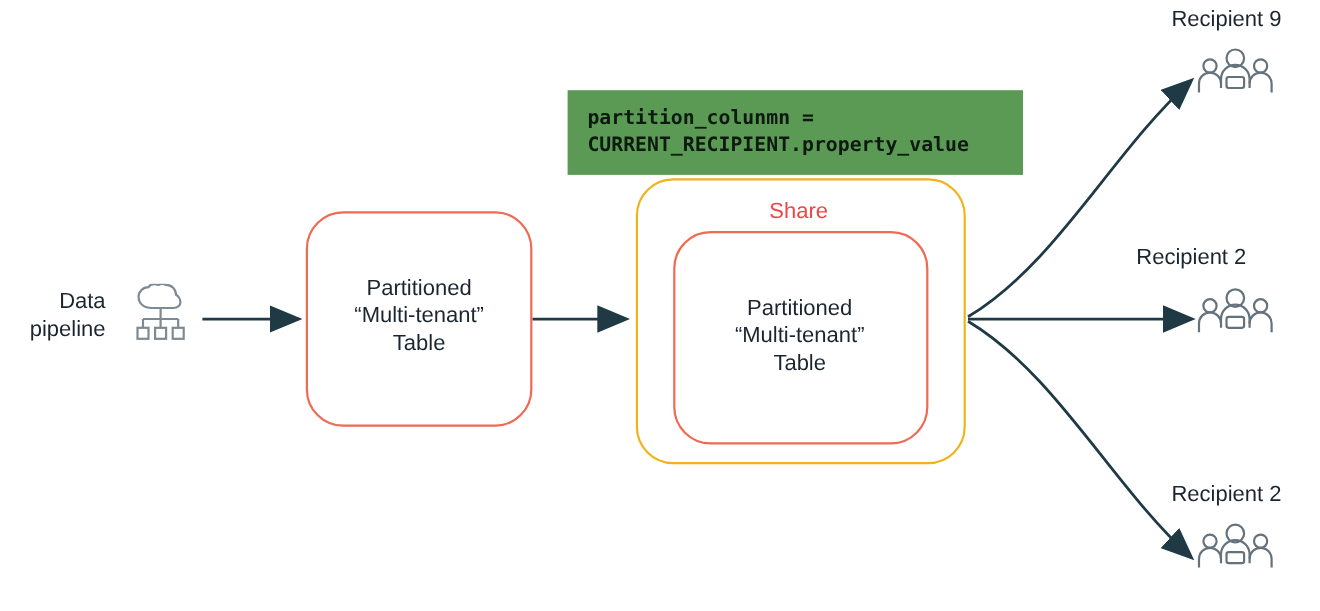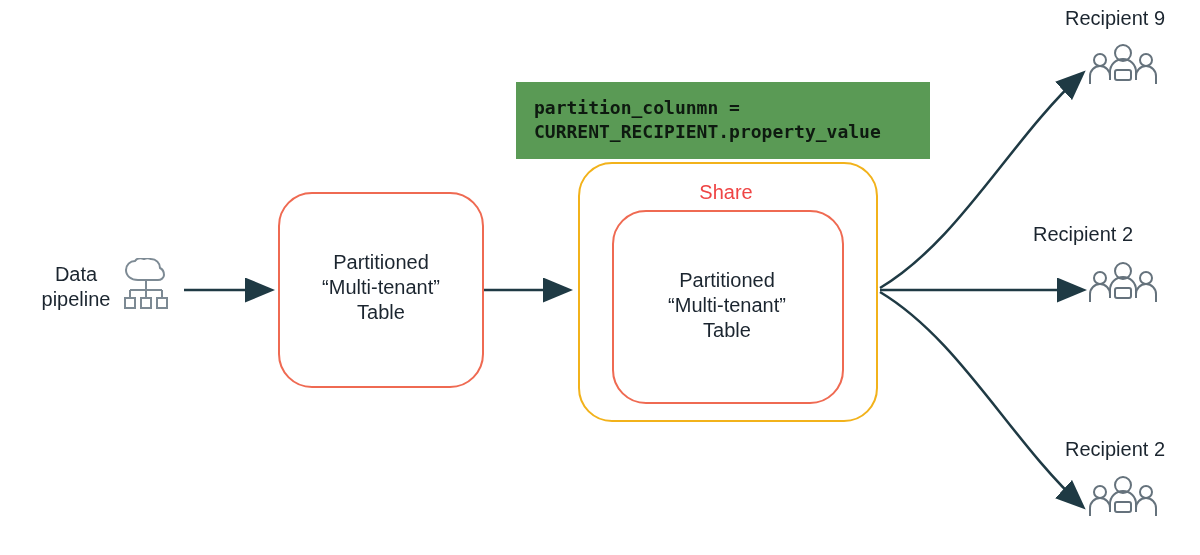--- a/index.html
+++ b/index.html
@@ -91,21 +91,21 @@
 
     <line x1="484" y1="290" x2="568" y2="290" stroke="#1f3a44" stroke-width="2.5" marker-end="url(#arrowhead)"></line>
 
     <path d="M 880 288 C 960 240, 1010 140, 1082 74" fill="none" stroke="#1f3a44" stroke-width="2.5" marker-end="url(#arrowhead)"></path>
 
     <line x1="880" y1="290" x2="1082" y2="290" stroke="#1f3a44" stroke-width="2.5" marker-end="url(#arrowhead)"></line>
 
     <path d="M 880 292 C 960 340, 1010 440, 1082 506" fill="none" stroke="#1f3a44" stroke-width="2.5" marker-end="url(#arrowhead)"></path>
   </svg>
 
-  <div class="label" style="left:31px; top:262px; width:90px; text-align:center; white-space:pre-line;">Data
+  <div class="label" style="left:6px; top:262px; width:90px; text-align:right; white-space:pre-line;">Data
 pipeline</div>
 
   <div class="cloud-icon" style="left:118px; top:258px;">
     <svg viewBox="0 0 58 52">
       <path d="M20 22 c-7 0 -12 -4 -12 -10 c0 -5 4 -9 9 -9 c2 -3 6 -3 9 -2 c2 -1 5 -1 7 0 c5 0 9 4 9 9 c2 1 4 4 4 7 c0 3 -3 5 -6 5 Z" fill="none" stroke="currentColor" stroke-width="2"></path>
       <line x1="28" y1="22" x2="28" y2="32" stroke="currentColor" stroke-width="2"></line>
       <line x1="12" y1="32" x2="44" y2="32" stroke="currentColor" stroke-width="2"></line>
       <line x1="12" y1="32" x2="12" y2="40" stroke="currentColor" stroke-width="2"></line>
       <line x1="28" y1="32" x2="28" y2="40" stroke="currentColor" stroke-width="2"></line>
       <line x1="44" y1="32" x2="44" y2="40" stroke="currentColor" stroke-width="2"></line>

